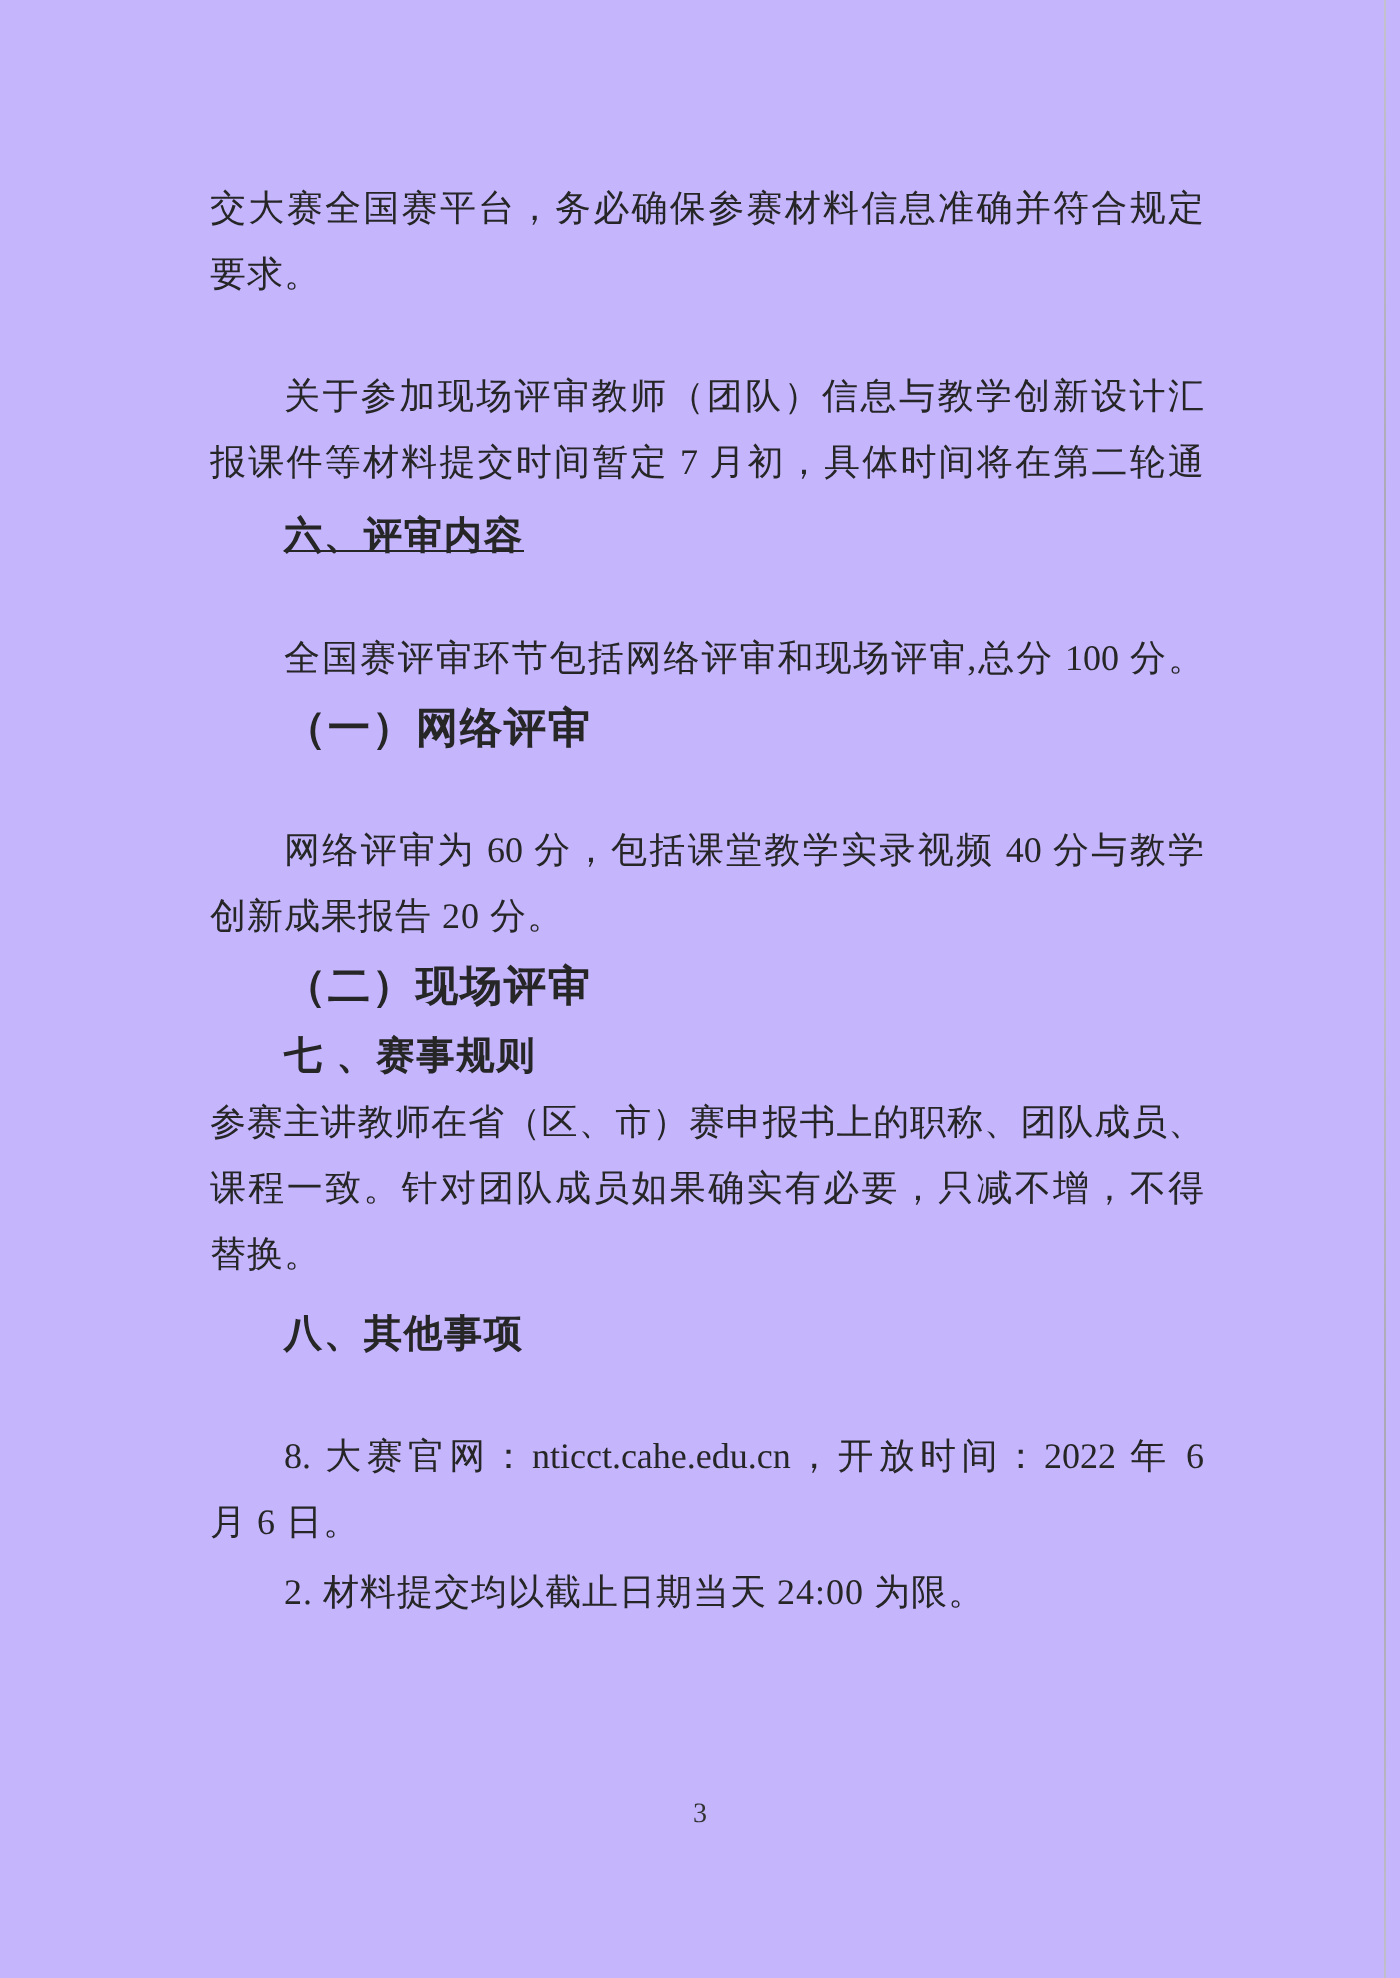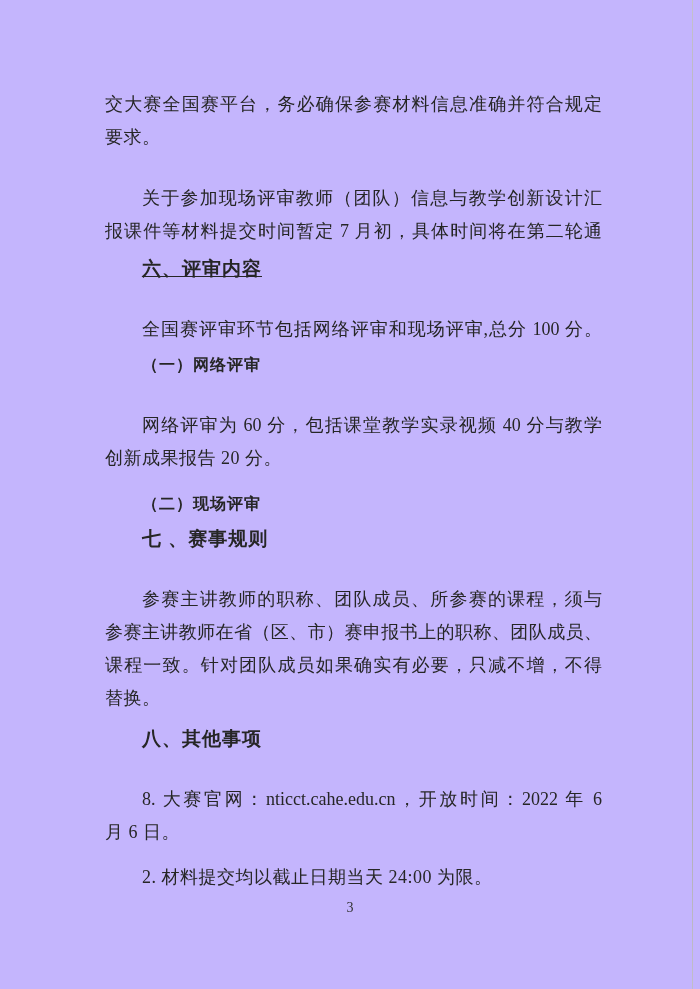--- a/index.html
+++ b/index.html
@@ -49,25 +49,25 @@
   }
   .ind { padding-left: 37px; margin-top: 28px; }
   .h-sans {
     font-family: "Liberation Sans", "DejaVu Sans", sans-serif;
     font-weight: bold;
     font-size: 19px;
     letter-spacing: 1px;
   }
   .h-serif {
     font-weight: bold;
-    font-size: 16px;
+    font-size: 21px;
     letter-spacing: 1px;
   }
   .mt2 { margin-top: 2px; }
-  .mt3 { margin-top: 12px; }
+  .mt3 { margin-top: 2px; }
   .mt4 { margin-top: 4px; text-decoration: underline; }
   .mt7 { margin-top: 7px; }
   .page-number {
     position: absolute;
     top: 900px;
     left: 0;
     width: 700px;
     text-align: center;
     font-size: 14px;
     color: #333333;
@@ -93,21 +93,20 @@
     <div class="ln ind h-serif mt2">（一）网络评审</div>
 
     <div class="ln ind j">网络评审为 60 分，包括课堂教学实录视频 40 分与教学</div>
     <div class="ln">创新成果报告 20 分。</div>
 
     <div class="ln ind h-serif mt3">（二）现场评审</div>
 
 
     <div class="ln ind h-sans mt2">七 、赛事规则</div>
 
-    <div class="ln ind j">参赛主讲教师的职称、团队成员、所参赛的课程，须与</div>
     <div class="ln j">参赛主讲教师在省（区、市）赛申报书上的职称、团队成员、</div>
     <div class="ln j">课程一致。针对团队成员如果确实有必要，只减不增，不得</div>
     <div class="ln">替换。</div>
 
     <div class="ln ind h-sans mt7">八、其他事项</div>
 
     <div class="ln ind j">8. 大赛官网：nticct.cahe.edu.cn，开放时间：2022 年 6</div>
     <div class="ln">月 6 日。</div>
 
     <div class="ln ind mt3">2. 材料提交均以截止日期当天 24:00 为限。</div>

